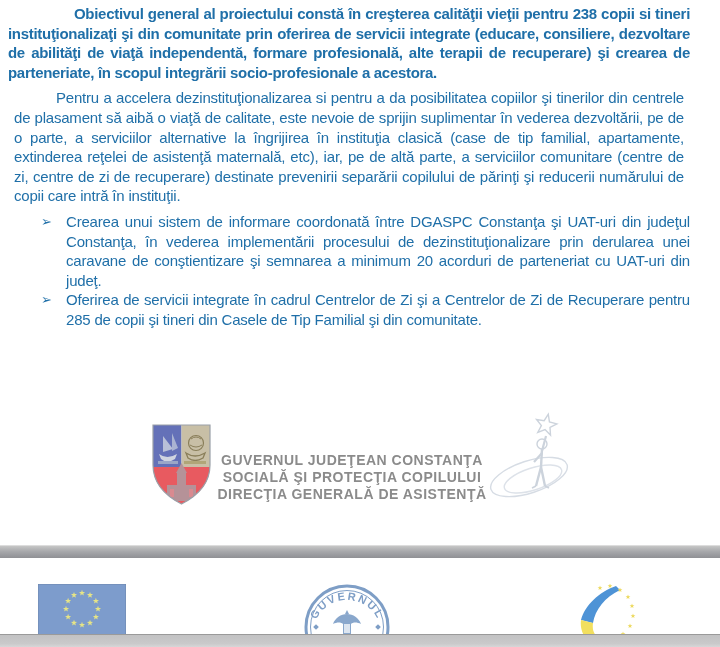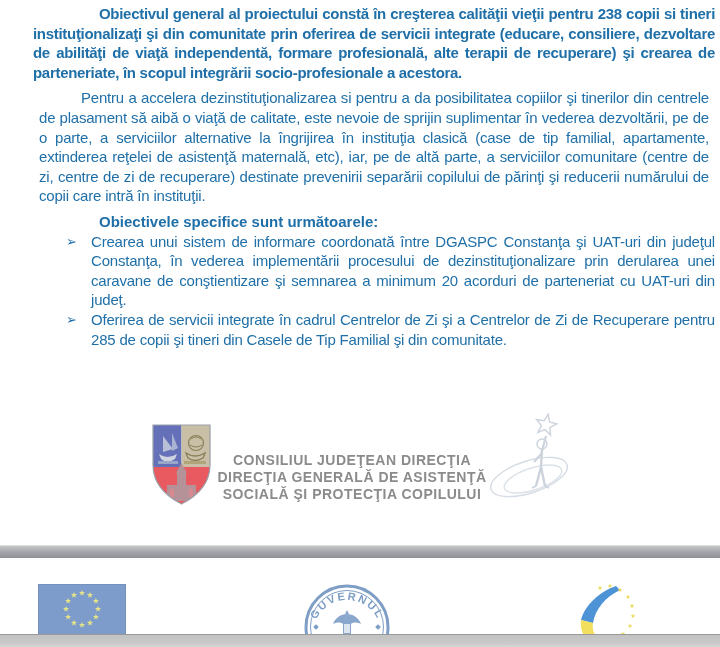--- a/index.html
+++ b/index.html
@@ -2,21 +2,21 @@
 <html lang="ro"><head>
 <meta charset="utf-8">
 <style>
   html,body{margin:0;padding:0;background:#ffffff;}
   .page{
     position:relative;width:720px;height:647px;background:#ffffff;overflow:hidden;
     font-family:"Liberation Sans","DejaVu Sans",sans-serif;
   }
   
   .content{
-    position:absolute;left:33px;top:4px;width:682px;
+    position:absolute;left:8px;top:4px;width:682px;
     color:#1f6fa8;font-size:15px;line-height:19.6px;text-align:justify;
   }
   .p-bold{margin:0;font-weight:700;text-indent:66px;letter-spacing:-0.3px;}
   .p-reg{margin:6px;text-indent:42px;letter-spacing:-0.2px;}
   .obj-heading{margin:3px 0 0 66px;font-weight:700;text-align:left;}
   ul.obj-list{margin:0;padding:0;list-style:none;}
   ul.obj-list li{position:relative;padding-left:58px;letter-spacing:-0.2px;}
   ul.obj-list li .marker{position:absolute;left:33px;top:0;font-size:13px;}
   
   .shield{position:absolute;left:150px;top:421px;}
@@ -44,21 +44,20 @@
   .seal-arc-text{fill:#7e9ec6;font-family:"Liberation Sans",sans-serif;font-weight:700;font-size:11px;letter-spacing:2px;}
 </style>
 </head>
 <body>
 
 <div class="page">
 
   <div class="content">
     <p class="p-bold">Obiectivul general al proiectului constă în creşterea calităţii vieţii pentru 238 copii si tineri instituţionalizaţi şi din comunitate prin oferirea de servicii integrate (educare, consiliere, dezvoltare de abilităţi de viaţă independentă, formare profesională, alte terapii de recuperare) şi crearea de parteneriate, în scopul integrării socio-profesionale a acestora.</p>
     <p class="p-reg">Pentru a accelera dezinstituţionalizarea si pentru a da posibilitatea copiilor şi tinerilor din centrele de plasament să aibă o viaţă de calitate, este nevoie de sprijin suplimentar în vederea dezvoltării, pe de o parte, a serviciilor alternative la îngrijirea în instituţia clasică (case de tip familial, apartamente, extinderea reţelei de asistenţă maternală, etc), iar, pe de altă parte, a serviciilor comunitare (centre de zi, centre de zi de recuperare) destinate prevenirii separării copilului de părinţi şi reducerii numărului de copii care intră în instituţii.</p>
-    <p class="obj-heading">Obiectivele specifice sunt următoarele:</p>
     <ul class="obj-list">
       <li>
         <span class="marker">➢</span>
         <span>Crearea unui sistem de informare coordonată între DGASPC Constanţa şi UAT-uri din judeţul Constanţa, în vederea implementării procesului de dezinstituţionalizare prin derularea unei caravane de conştientizare şi semnarea a minimum 20 acorduri de parteneriat cu UAT-uri din judeţ.</span>
       </li>
       <li>
         <span class="marker">➢</span>
         <span>Oferirea de servicii integrate în cadrul Centrelor de Zi şi a Centrelor de Zi de Recuperare pentru 285 de copii şi tineri din Casele de Tip Familial şi din comunitate.</span>
       </li>
     </ul>
@@ -88,23 +87,23 @@
       <path d="M26,52 L31.5,42 L37,52 Z" fill="#b59298"></path>
       <rect x="27" y="52" width="9" height="22" fill="#b59298"></rect>
       <rect x="17" y="64" width="29" height="16" fill="#b59298"></rect>
       <rect x="20" y="68" width="4" height="8" fill="#d98a90"></rect>
       <rect x="39" y="68" width="4" height="8" fill="#d98a90"></rect>
     </g>
     <path d="M31.5,83 C14,74 3,62 3,44 L3,4 L60,4 L60,44 C60,62 49,74 31.5,83 Z" fill="none" stroke="#9aa0a8" stroke-width="1.2"></path>
   </svg>
 
   <div class="org-text">
-    <div>CONSILIUL JUDEŢEAN DIRECŢIA</div>
+    <div>GUVERNUL JUDEŢEAN CONSTANŢA</div>
+    <div>SOCIALĂ ŞI PROTECŢIA COPILULUI</div>
     <div>DIRECŢIA GENERALĂ DE ASISTENŢĂ</div>
-    <div>SOCIALĂ ŞI PROTECŢIA COPILULUI</div>
   </div>
 
   <svg class="watermark" width="90" height="108" viewBox="0 0 90 108">
     <g stroke="#ccd3dc" fill="none" stroke-width="1.4">
       <ellipse cx="42" cy="72" rx="40" ry="16" transform="rotate(-18 42 72)" stroke="#d6dce4"></ellipse>
       <ellipse cx="46" cy="74" rx="30" ry="11" transform="rotate(-18 46 74)" stroke="#dde2e9"></ellipse>
       <path transform="translate(59,20) rotate(12)" d="M0,-11 L2.7,-3.8 L10.4,-3.4 L4.4,1.5 L6.5,8.9 L0,4.6 L-6.5,8.9 L-4.4,1.5 L-10.4,-3.4 L-2.7,-3.8 Z"></path>
       <circle cx="55" cy="39" r="5"></circle>
       <path d="M55,44 L54,62" stroke-width="2.4"></path>
       <path d="M55,46 L59,31" stroke-width="2.2"></path>

